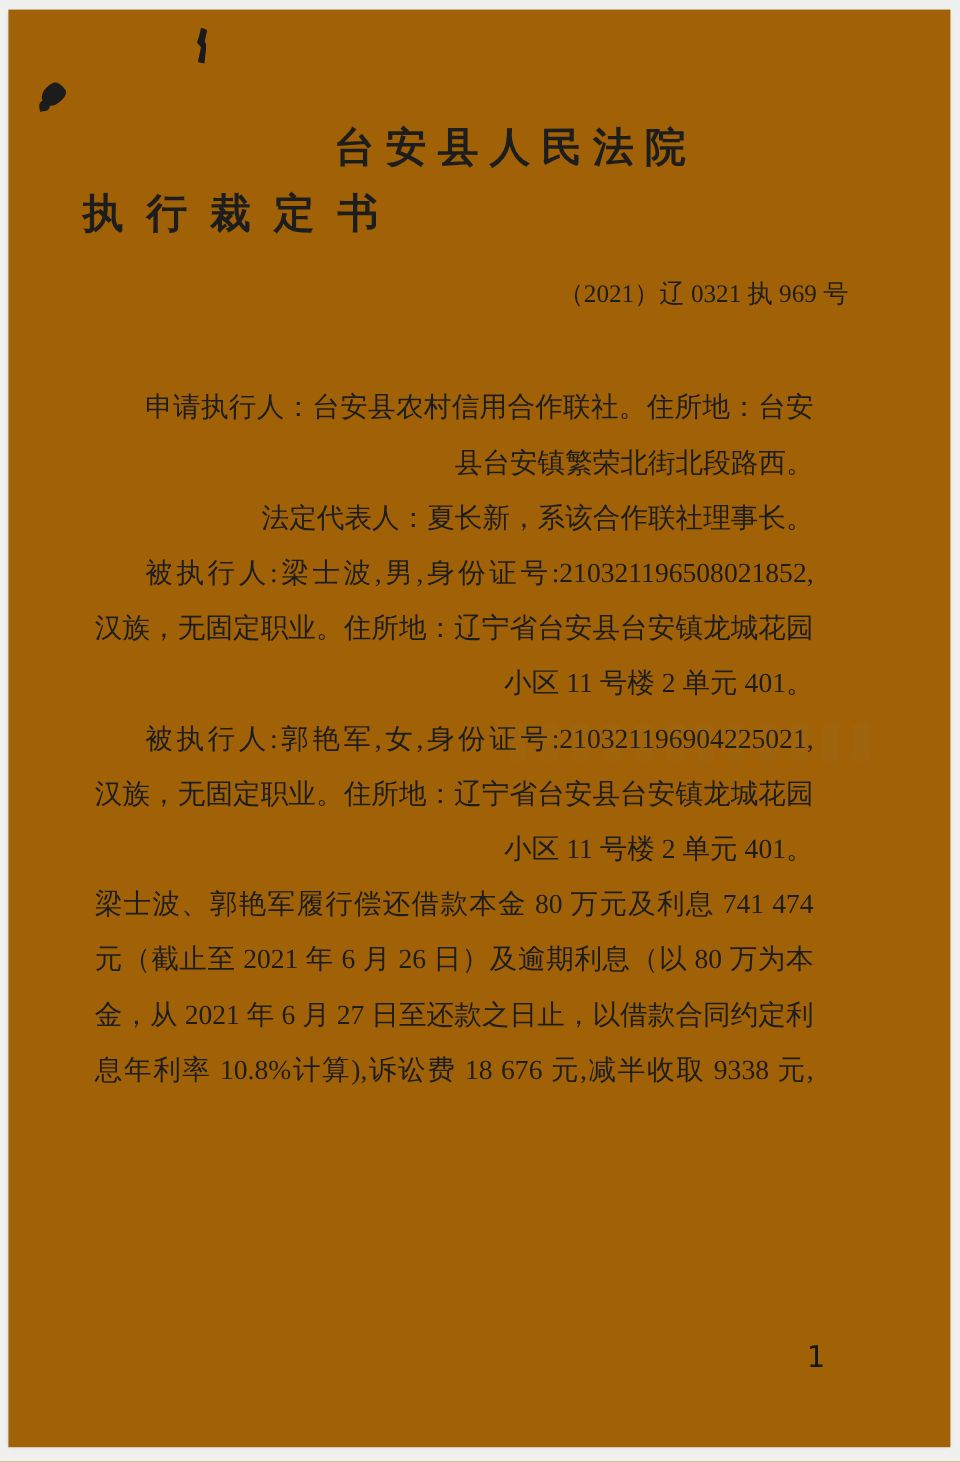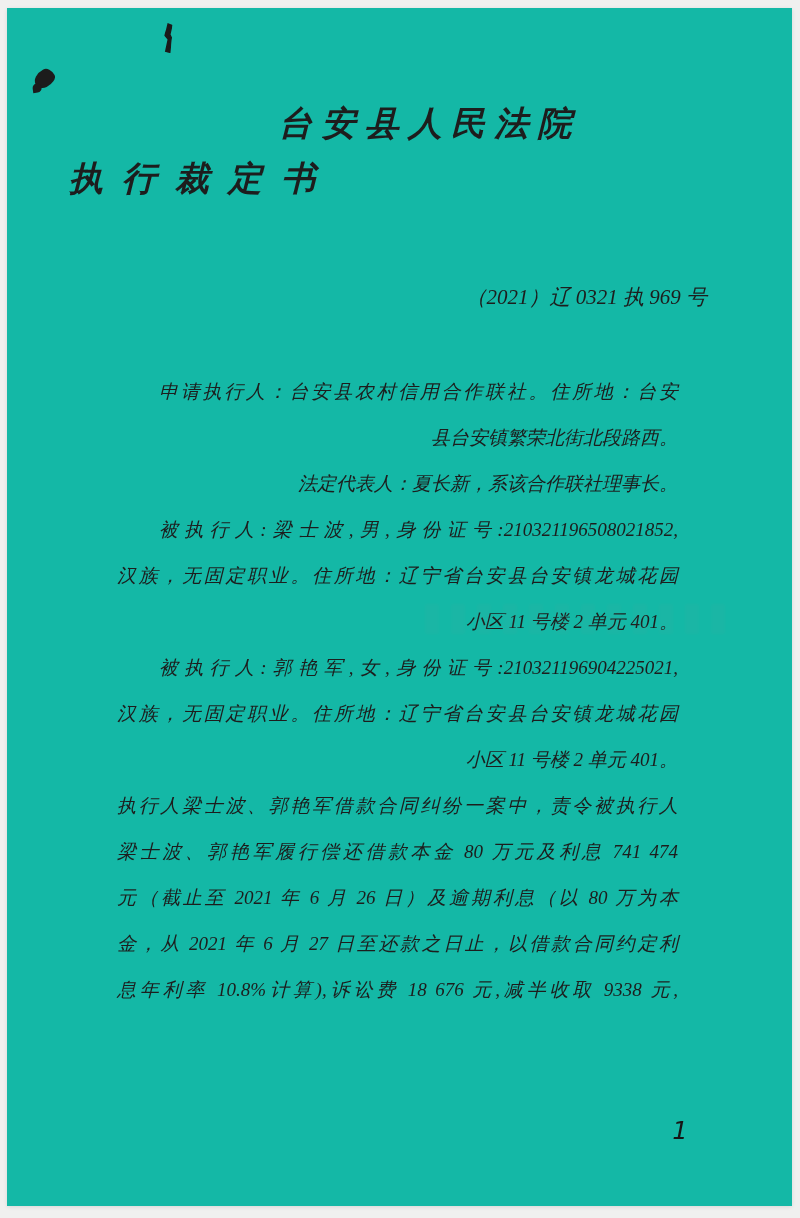--- a/index.html
+++ b/index.html
@@ -8,24 +8,23 @@
     background: #f0f0ef;
     font-family: "Liberation Serif", "DejaVu Serif", serif;
     overflow: hidden;
     position: relative;
   }
   .canvas { position: relative; width: 800px; height: 1218px; }
   .page {
     position: absolute;
     left: 7px; top: 8px;
     width: 785px; height: 1198px;
-    background: #14b8a6;
+    background: #a16207;
     box-shadow: 0 1px 4px rgba(0,0,0,0.10);
     color: #1d1d1d;
-    font-style: italic;
   }
   
   .court-title {
     margin: 94px 0 0 0;
     padding-left: 60px;
     text-align: center;
     font-size: 34px;
     line-height: 44px;
     font-weight: bold;
     letter-spacing: 0.27em;
@@ -35,32 +34,32 @@
     margin: 11px 0 0 0;
     padding-left: 62px;
     text-align: left;
     font-size: 34px;
     line-height: 44px;
     font-weight: bold;
     letter-spacing: 0.56em;
     white-space: nowrap;
   }
   .case-number {
-    margin-top: 80px;
+    margin-top: 28px;
     padding-right: 85px;
     text-align: right;
     font-size: 21px;
     line-height: 32px;
     white-space: nowrap;
   }
   
   .doc-body {
     margin-top: 56px;
-    padding: 0 114px 0 110px;
-    font-size: 19px;
+    padding: 0 114px 0 72px;
+    font-size: 23px;
   }
   .line {
     height: 46px;
     line-height: 46px;
     text-align: right;
   }
   .line.fill {
     text-align: justify;
     text-align-last: justify;
     text-justify: inter-character;
@@ -137,21 +136,20 @@
           <div class="line indent fill">被执行人:梁士波,男,身份证号:210321196508021852,</div>
           <div class="line fill">汉族，无固定职业。住所地：辽宁省台安县台安镇龙城花园</div>
           <div class="line">小区 11 号楼 2 单元 401。</div>
         </div>
         <div>
           <div class="line indent fill">被执行人:郭艳军,女,身份证号:210321196904225021,</div>
           <div class="line fill">汉族，无固定职业。住所地：辽宁省台安县台安镇龙城花园</div>
           <div class="line">小区 11 号楼 2 单元 401。</div>
         </div>
         <div>
-          <div class="line fill">执行人梁士波、郭艳军借款合同纠纷一案中，责令被执行人</div>
           <div class="line fill">梁士波、郭艳军履行偿还借款本金 80 万元及利息 741 474</div>
           <div class="line fill">元（截止至 2021 年 6 月 26 日）及逾期利息（以 80 万为本</div>
           <div class="line fill">金，从 2021 年 6 月 27 日至还款之日止，以借款合同约定利</div>
           <div class="line fill">息年利率 10.8%计算),诉讼费 18 676 元,减半收取 9338 元,</div>
         </div>
       </div>
 
     <div class="page-number">1</div>
   </div>
 </div>

